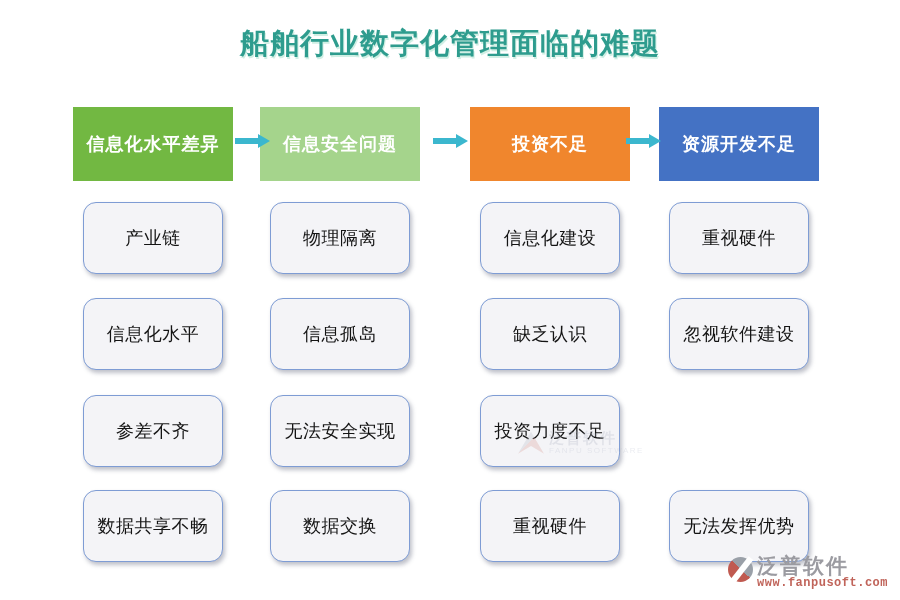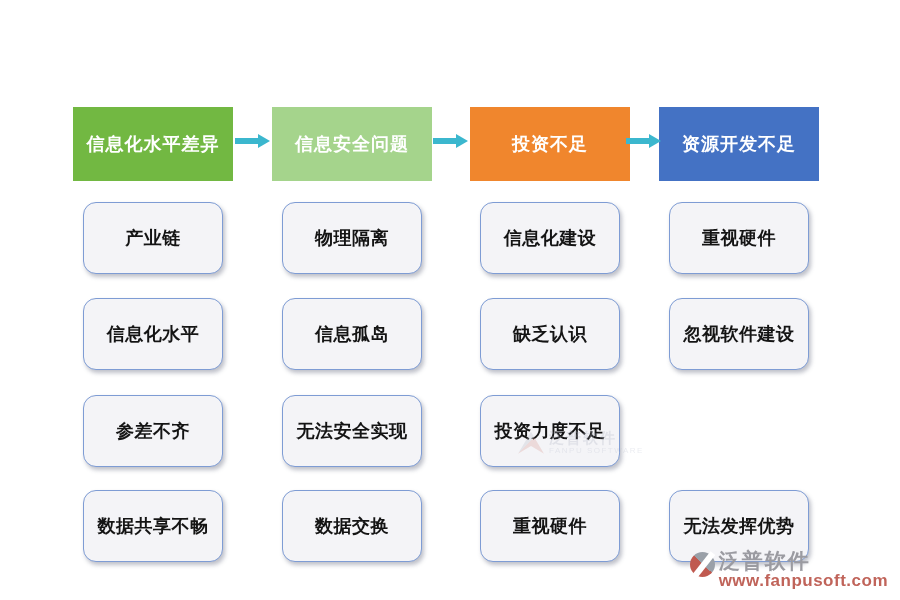--- a/index.html
+++ b/index.html
@@ -9,40 +9,40 @@
     font-family:"Liberation Sans", sans-serif;
   }
   .title {
     position:absolute; top:24px; left:0; width:100%;
     text-align:center; font-size:29px; font-weight:bold;
     color:var(--title,#2E9C8E); letter-spacing:1px;
     text-shadow:1px 2px 0 rgba(170,225,205,0.55);
   }
   .col { position:absolute; top:107px; width:160px; }
   .col-1 { left:73px; }
-  .col-2 { left:272px; }
+  .col-2 { left:260px; }
   .col-3 { left:470px;border-radius:24px; }
   .col-4 { left:659px; }
   .hdr {
     height:74px; width:160px;
     display:flex; align-items:center; justify-content:center;
     color:#ffffff; font-weight:bold; font-size:18px; letter-spacing:1px;
   }
   .col-1 .hdr { background:var(--header1,#72B842); }
   .col-2 .hdr { background:var(--header2,#A5D48C); }
   .col-3 .hdr { background:var(--header3,#F0862D); }
   .col-4 .hdr { background:var(--header4,#4472C4); }
   .box {
     position:absolute; left:10px; width:138px; height:70px;
     background:var(--box_fill,#F4F4F7);
     border:1px solid var(--box_border,#7E9CD4);
     border-radius:13px;
     box-shadow:2px 3px 4px rgba(110,115,135,0.45);
     display:flex; align-items:center; justify-content:center;
-    font-size:18px; font-weight:bold; color:#141414; letter-spacing:0.5px;
+    font-size:18px; font-weight:normal; color:#141414; letter-spacing:0.5px;
     text-align:right;
   }
   .row-1 { top:95px; }
   .row-2 { top:191px; }
   .row-3 { top:288px; }
   .row-4 { top:383px; }
   .arrow { position:absolute; top:134px; width:36px; height:14px; }
   .arrow-1 { left:235px; }
   .arrow-2 { left:433px; }
   .arrow-3 { left:626px; }
@@ -75,27 +75,28 @@
     width:25px; height:25px; border-radius:50%;
     background:conic-gradient(from 210deg, #c05a50 0 30%, #9aa0a8 30% 78%, #c05a50 78% 100%);
     position:relative; flex:none; margin-top:2px;
   }
   .logo-icon::after {
     content:""; position:absolute; left:45%; top:-8%; width:24%; height:116%;
     background:#ffffff; transform:rotate(38deg);
   }
   .logo-texts { display:flex; flex-direction:column; line-height:1.05; }
   .logo-brand { font-size:21px; font-weight:bold; color:#9b9ba1; letter-spacing:2px; }
-  .logo-url { font-size:17px; font-weight:bold; color:#c0645a; letter-spacing:0.5px; }
+  .logo-url { font-size:12px; font-weight:bold; color:#c0645a; letter-spacing:0.5px;font-family:Liberation Mono, monospace; }
 </style>
 </head>
 <body>
 
 <div class="canvas">
 
+  <div class="title">船舶行业数字化管理面临的难题</div>
 
   <div class="col col-1">
     <div class="hdr">信息化水平差异</div>
     <div class="box row-1">产业链</div>
     <div class="box row-2">信息化水平</div>
     <div class="box row-3">参差不齐</div>
     <div class="box row-4">数据共享不畅</div>
   </div>
 
   <div class="col col-2">

